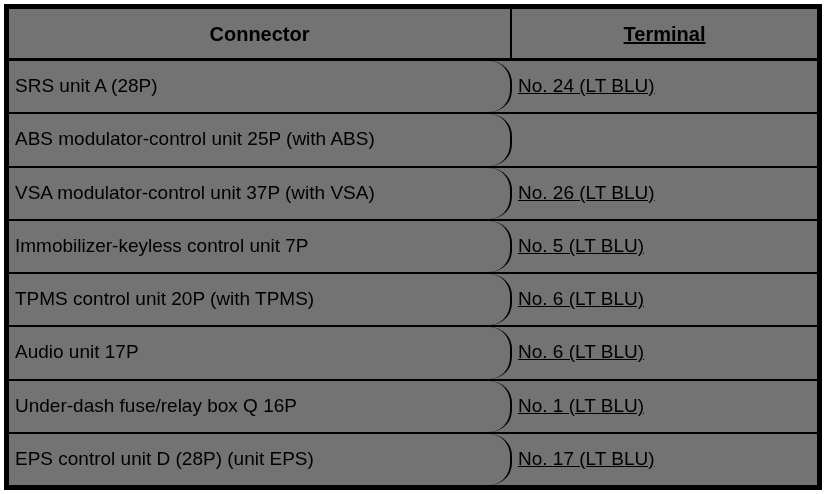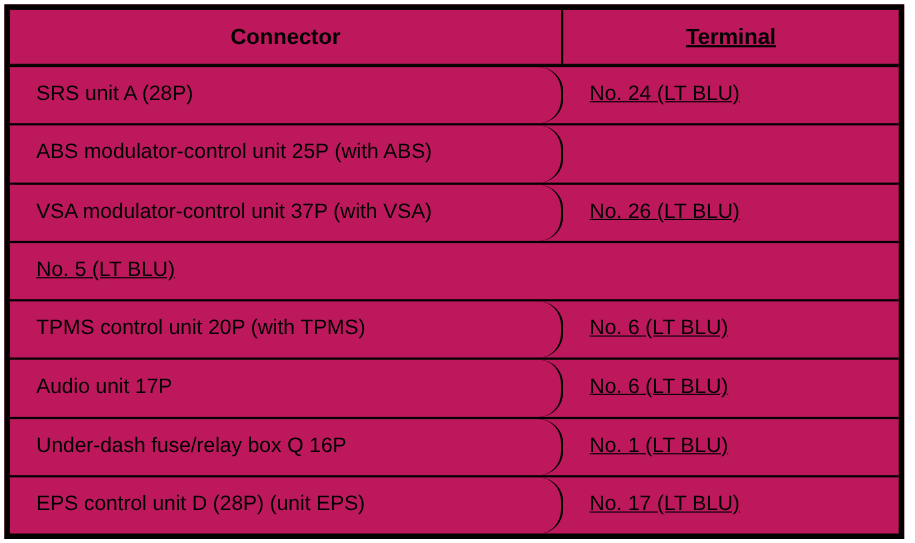--- a/index.html
+++ b/index.html
@@ -18,21 +18,21 @@
   .table-wrap {
     position: absolute;
     left: 4px;
     top: 4px;
     width: 818px;
     height: 486px;
     border: 5px solid #000000;
     box-sizing: border-box;
     display: flex;
     flex-direction: column;
-    background: #be185d;
+    background: #737373;
   }
   .row {
     display: flex;
     flex: 1 1 0;
     border-top: 2px solid #000000;
     box-sizing: border-box;
   }
   .row.header {
     flex: 0 0 50px;
     border-top: none;
@@ -56,21 +56,21 @@
     flex: 1 1 auto;
     text-decoration: underline;
   }
   .row.header .cell {
     justify-content: center;
     font-weight: bold;
     font-size: 20px;
   }
   .row.data .cell {
     justify-content: flex-start;
-    padding-left: 24px;
+    padding-left: 6px;
     padding-right: 6px;
     border-radius: 22px;
   }
 </style>
 </head>
 <body>
 
 <div class="table-wrap">
 
   <div class="row header">
@@ -86,20 +86,21 @@
   <div class="row data">
     <div class="cell connector-col">ABS modulator-control unit 25P (with ABS)</div>
   </div>
 
   <div class="row data">
     <div class="cell connector-col">VSA modulator-control unit 37P (with VSA)</div>
     <div class="cell terminal-col">No. 26 (LT BLU)</div>
   </div>
 
   <div class="row data">
+    <div class="cell connector-col">Immobilizer-keyless control unit 7P</div>
     <div class="cell terminal-col">No. 5 (LT BLU)</div>
   </div>
 
   <div class="row data">
     <div class="cell connector-col">TPMS control unit 20P (with TPMS)</div>
     <div class="cell terminal-col">No. 6 (LT BLU)</div>
   </div>
 
   <div class="row data">
     <div class="cell connector-col">Audio unit 17P</div>

